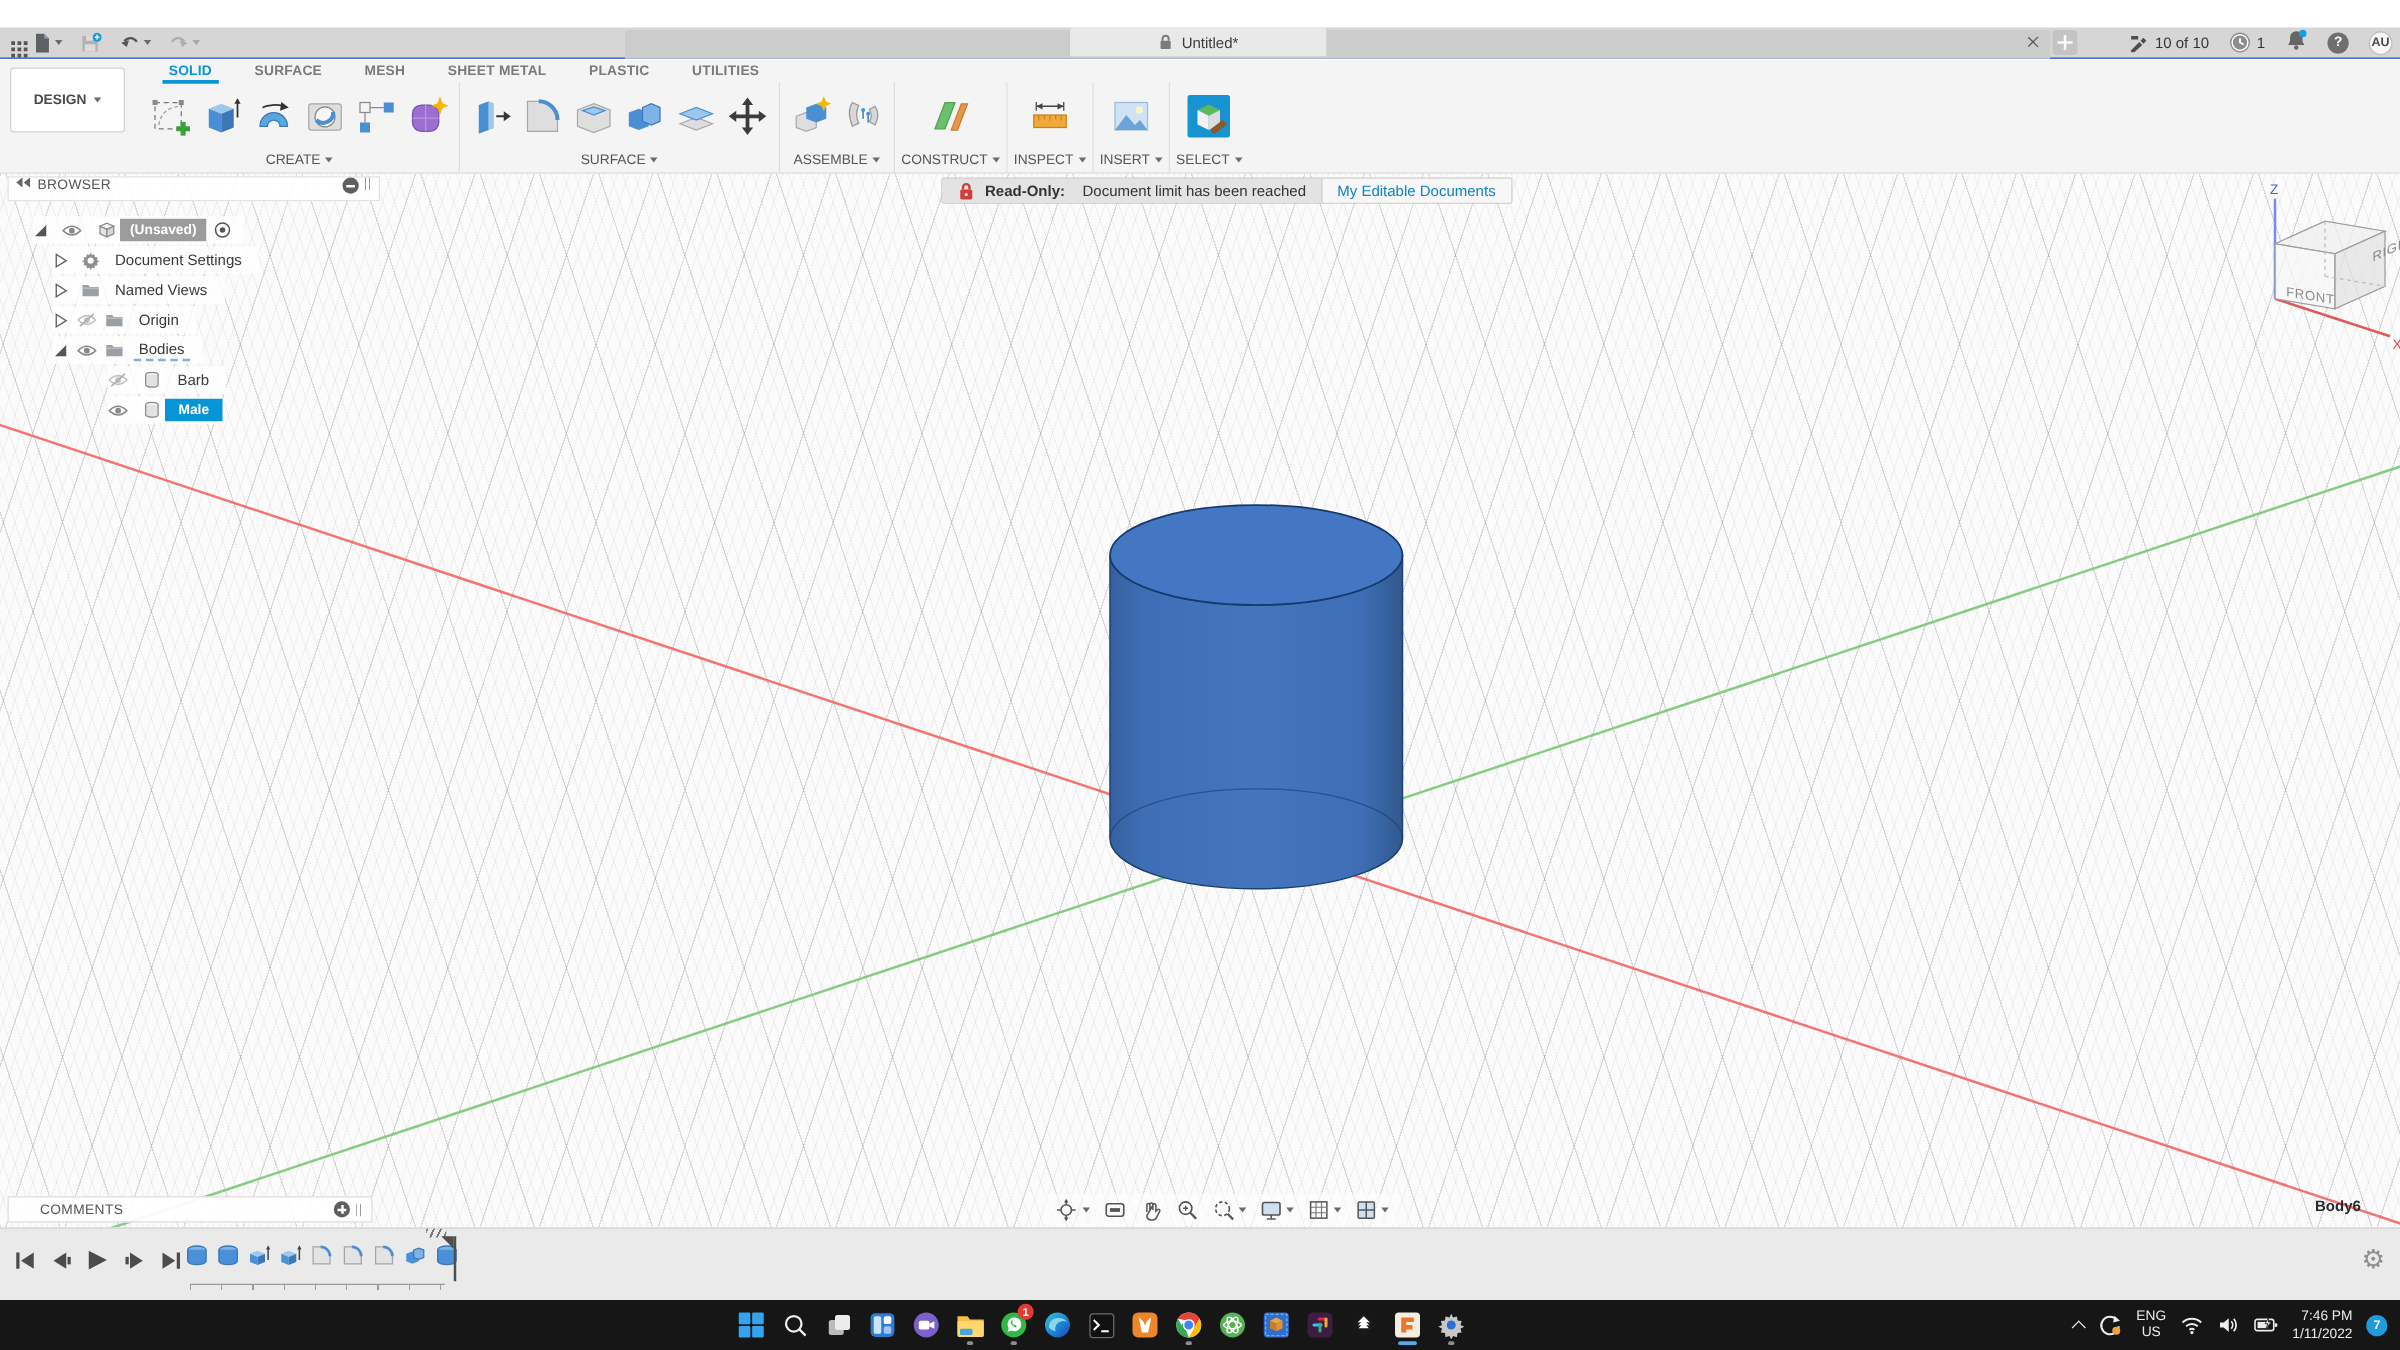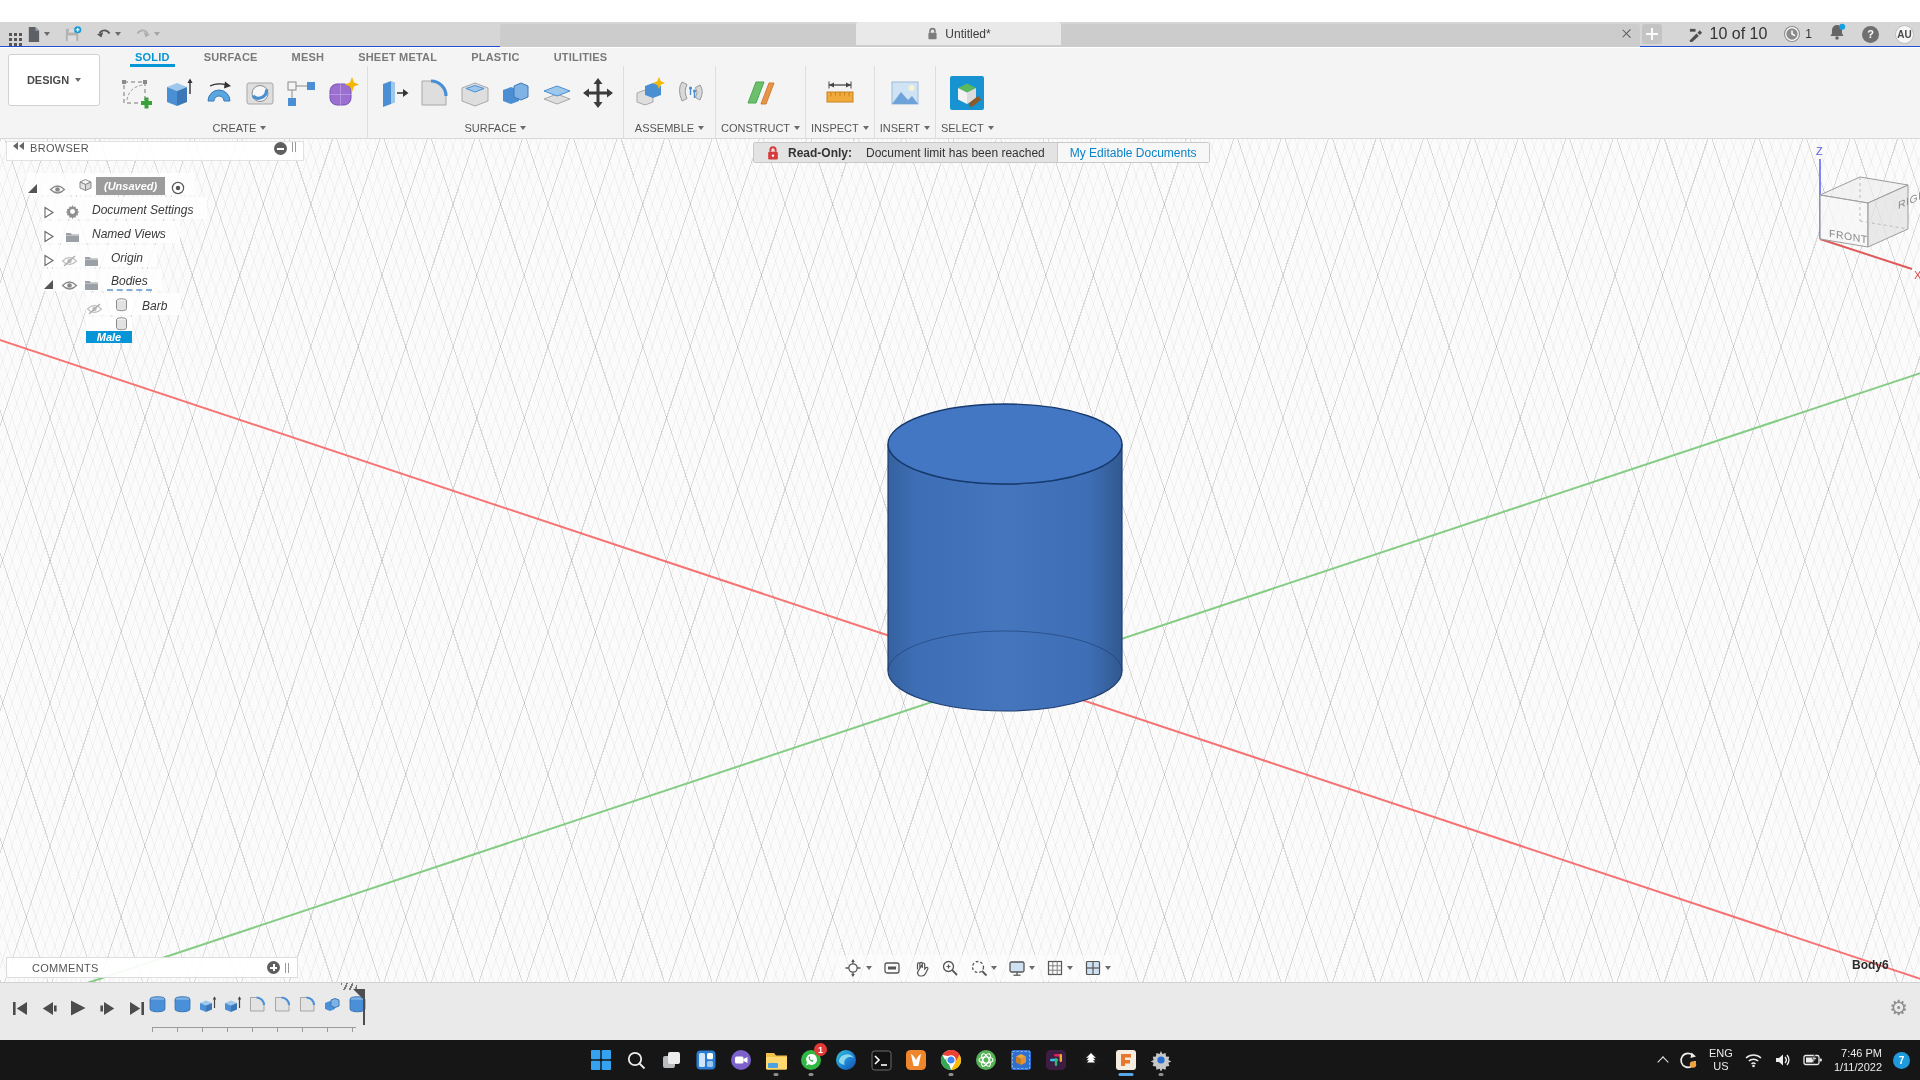--- a/index.html
+++ b/index.html
@@ -33,21 +33,21 @@
   .tabstrip { position:absolute; left:500px; top:2px; width:1140px; height:23px; background:#cccccc; border-radius:3px 3px 0 0; }
   .doc-tab { position:absolute; left:356px; top:0; width:205px; height:23px; background:#e9e9e9; border-radius:3px 3px 0 0;
              display:flex; align-items:center; justify-content:center; gap:6px; font-size:12px; color:#3c3c3c; }
   .tab-close { position:absolute; right:28px; top:5px; width:12px; height:12px; }
   .tab-close::before, .tab-close::after { content:""; position:absolute; left:5.5px; top:0.5px; width:1.4px; height:11px; background:#555; }
   .tab-close::before { transform:rotate(45deg); } .tab-close::after { transform:rotate(-45deg); }
   .tab-add { position:absolute; right:2px; top:2px; width:20px; height:20px; background:#c4c4c4; border-radius:3px; }
   .tab-add::before { content:""; position:absolute; left:4px; top:9px; width:12px; height:2px; background:#fafafa; }
   .tab-add::after  { content:""; position:absolute; left:9px; top:4px; width:2px; height:12px; background:#fafafa; }
   .appbar-right { position:absolute; right:6px; top:0; height:24px; display:flex; align-items:center; gap:16px; }
-  .doc-counter { display:flex; align-items:center; gap:5px; font-size:16px; color:#333; }
+  .doc-counter { display:flex; align-items:center; gap:5px; font-size:12px; color:#333; }
   .hist { display:flex; align-items:center; gap:4px; font-size:12px; color:#333; }
   .bell-wrap { position:relative; }
   .help-circle { width:17px; height:17px; border-radius:50%; background:#6f6f6f; color:#fff; font-size:11px; font-weight:bold;
                  display:flex; align-items:center; justify-content:center; }
   .avatar { width:19px; height:19px; border-radius:50%; background:#f7f7f7; border:1px solid #bdbdbd; color:#4a4a4a;
             font-size:10px; font-weight:bold; display:flex; align-items:center; justify-content:center; }
 
   
   .ribbon { position:absolute; top:48px; left:0; right:0; height:91px; background:#f4f4f4; border-bottom:1px solid #d8d8d8; }
   .design-btn { position:absolute; left:8px; top:6px; width:92px; height:52px; background:#fff; border:1px solid #d2d2d2; border-radius:3px;
@@ -89,21 +89,21 @@
   .panel-title { font-size:11px; color:#555; letter-spacing:.3px; margin-left:6px; }
   .chev2 { display:flex; gap:1px; }
   .chev2 i { width:0; height:0; border-top:4px solid transparent; border-bottom:4px solid transparent; border-right:5px solid #666; }
   .circle-btn { width:13px; height:13px; border-radius:50%; background:#5f5f5f; position:relative; margin-left:auto; }
   .circle-btn::before { content:""; position:absolute; left:3px; top:6px; width:7px; height:1.6px; background:#fff; }
   .circle-btn.plus::after { content:""; position:absolute; left:6px; top:3px; width:1.6px; height:7px; background:#fff; }
   .grip { width:5px; height:10px; margin-left:5px;
           background:linear-gradient(90deg,#9a9a9a 0 1px, transparent 1px 3px, #9a9a9a 3px 4px, transparent 4px); }
   .tree { margin-top:11px; }
   .trow { height:24px; display:flex; align-items:center; }
-  .trow-card { display:inline-flex; align-items:flex-end; height:22px; background:rgba(255,255,255,.8); padding-right:10px;font-style:italic; }
+  .trow-card { display:inline-flex; align-items:center; height:22px; background:rgba(255,255,255,.8); padding-right:10px; }
   .tg { width:13px; height:13px; flex:0 0 auto; }
   .chip { height:18px; display:flex; align-items:center; padding:0 8px; font-size:11px; }
   .chip.unsaved { background:#9c9c9c; color:#fff; font-weight:bold; }
   .chip.male { background:#0696d7; color:#fff; font-weight:bold; }
   .chip.plain { color:#3a3a3a; font-size:12px; padding:0 4px; }
   .chip.dashed { border-bottom:2px dashed #82aede; }
   .iconbox { width:22px; height:20px; background:rgba(255,255,255,.95); display:flex; align-items:center; justify-content:center; }
   .sp { flex:0 0 auto; }
 
   
@@ -617,21 +617,21 @@
                   <ellipse cx="6.5" cy="3" rx="5" ry="2.2" fill="#f2f2f2" stroke="#8a8a8a"></ellipse>
                   <path d="M1.5 3 v7.5 a5 2.2 0 0 0 10 0 V3" fill="#e2e2e2" stroke="#8a8a8a"></path>
                 </svg>
             </span>
             <span class="sp" style="width:6px"></span>
             <span class="chip plain">Barb</span>
           </span>
         </div>
 
         <div class="trow" style="padding-left:80px;">
-          <span class="trow-card" style="padding-right:0;flex-direction:column;">
+          <span class="trow-card" style="padding-right:0;">
             <svg width="17" height="11" viewBox="0 0 17 11">
                 <path d="M1.5 5.5 Q8.5 -1.5 15.5 5.5 Q8.5 12.5 1.5 5.5 Z" fill="none" stroke="#888" stroke-width="1.2"></path>
                 <circle cx="8.5" cy="5.5" r="2.3" fill="#888"></circle>
               </svg>
             <span class="sp" style="width:7px"></span>
             <span class="iconbox">
               <svg width="13" height="14" viewBox="0 0 13 14">
                   <ellipse cx="6.5" cy="3" rx="5" ry="2.2" fill="#f2f2f2" stroke="#8a8a8a"></ellipse>
                   <path d="M1.5 3 v7.5 a5 2.2 0 0 0 10 0 V3" fill="#e2e2e2" stroke="#8a8a8a"></path>
                 </svg>

